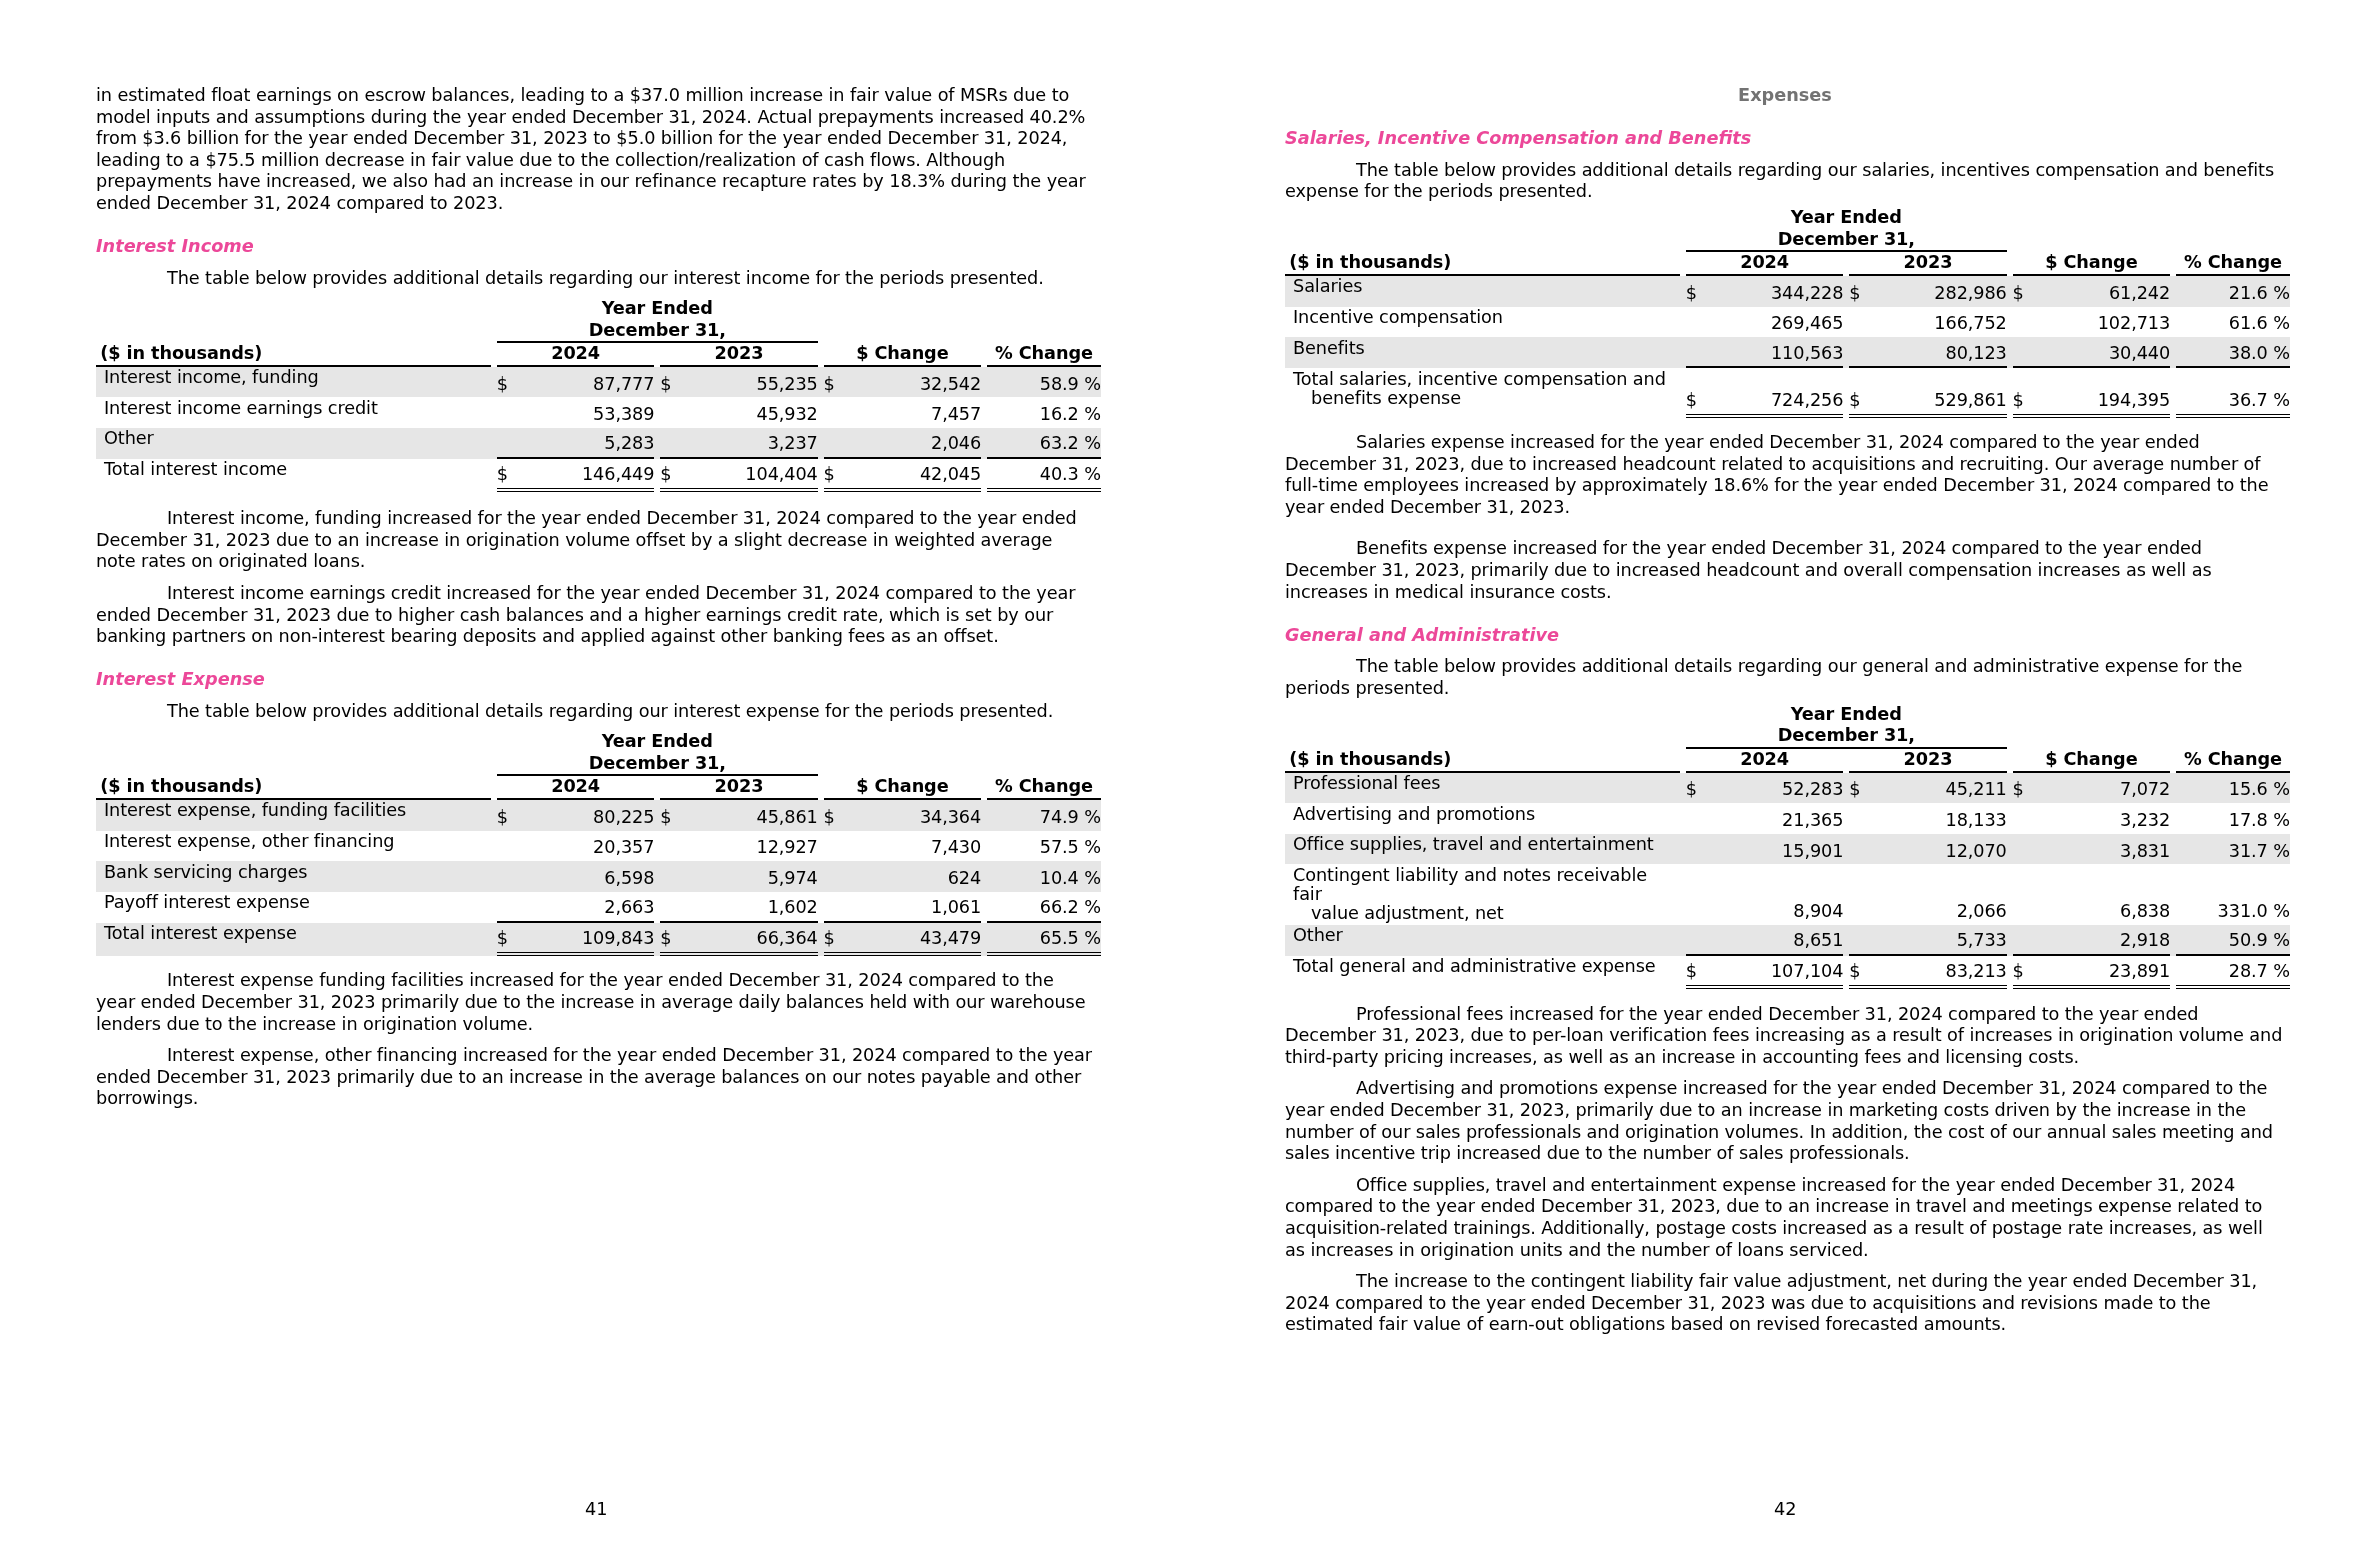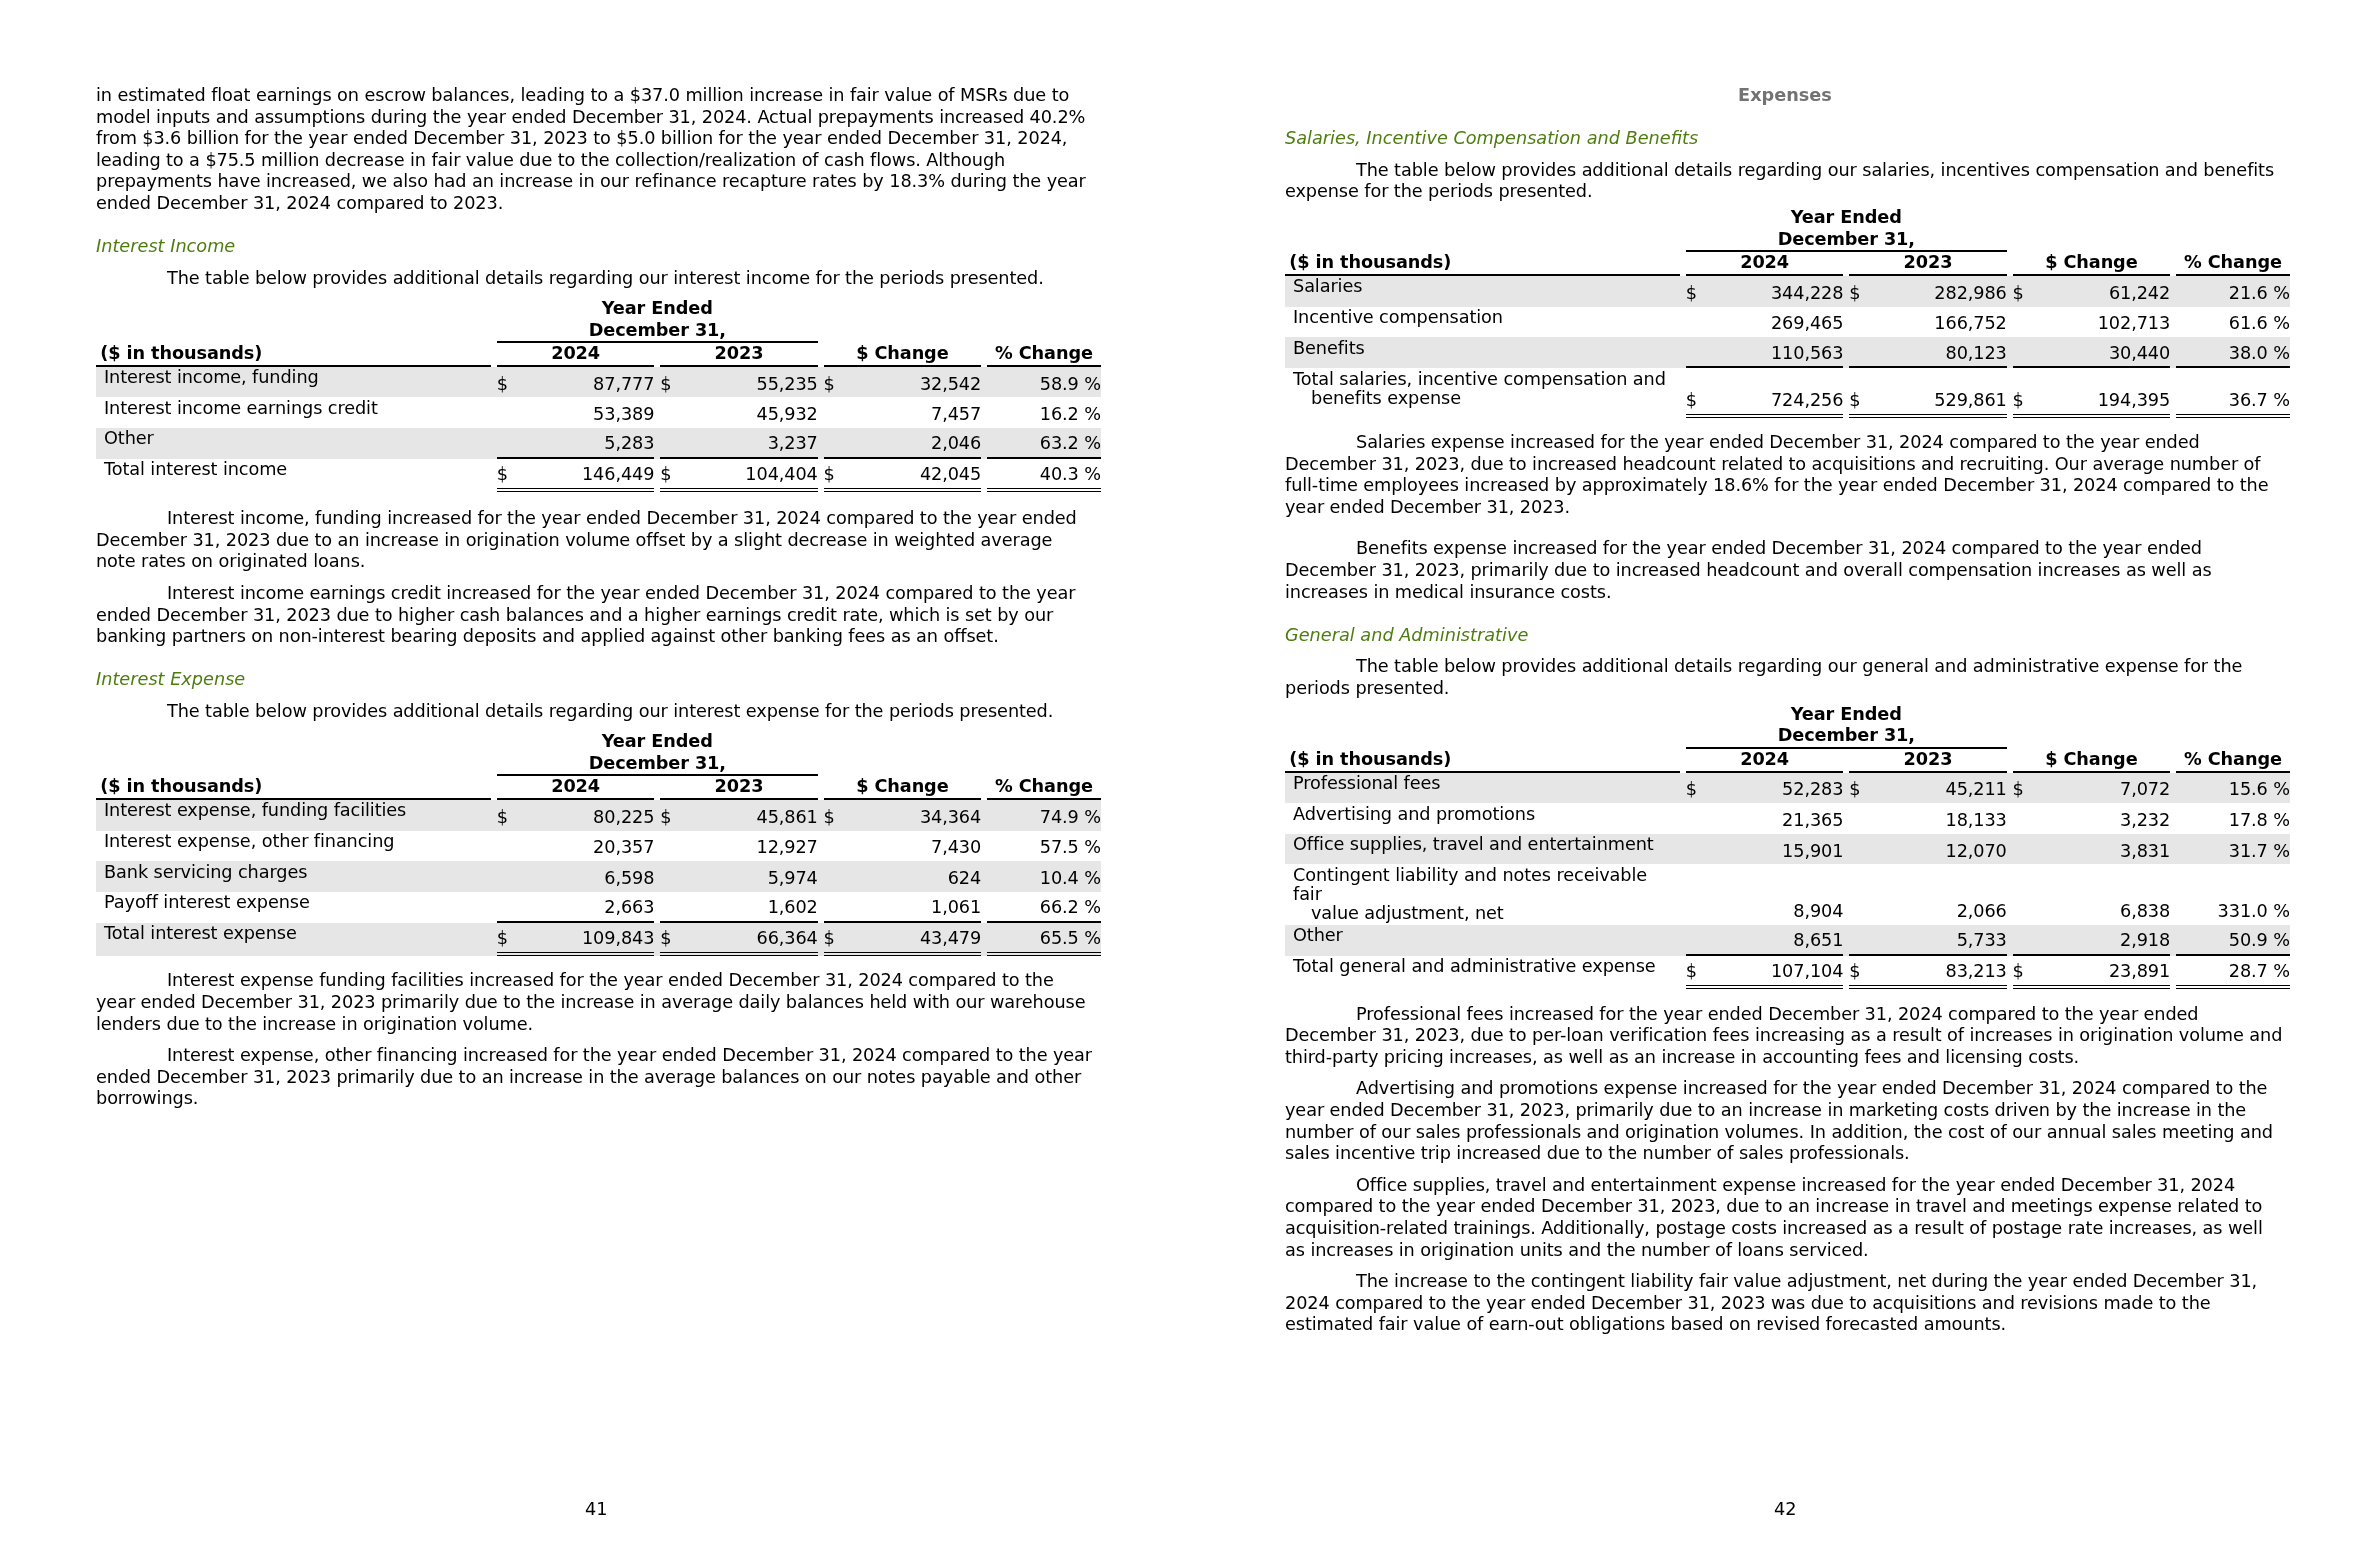--- a/index.html
+++ b/index.html
@@ -4,21 +4,21 @@
 <style>
   html, body { margin: 0; padding: 0; background: #ffffff; }
   body { width: 2377px; height: 1549px; position: relative; overflow: hidden;
          font-family: "DejaVu Sans", sans-serif; color: #000; }
   .page { position: absolute; top: 0; height: 1456px; }
   .page.left { left: 96px; width: 1000px; }
   .page.right { left: 1285px; width: 1000px; }
   p { margin: 0; font-size: 17.7px; line-height: 21.6px; letter-spacing: -0.1px; }
   p.indent { text-indent: 71px; }
   .gap-s { height: 10px; }
-  h3.section { margin: 0; font-size: 17.7px; line-height: 21.6px; font-weight: normal; font-style: italic; color: #4d7c0f; }
+  h3.section { margin: 0; font-size: 17.7px; line-height: 21.6px; font-weight: bold; font-style: italic; color: #ec4899; }
   h2.center { margin: 0; text-align: center; font-size: 17.7px; line-height: 21.6px; font-weight: bold; color: #737373; }
 
   table.fin { border-collapse: separate; border-spacing: 0; width: 1000px; font-size: 17.7px; table-layout: fixed; letter-spacing: -0.1px; }
   table.fin td, table.fin th { padding: 0; line-height: 21.6px; }
   .c-label { width: 395px; }
   .c-gap { width: 5.8px; }
   .c-cur { width: 21.6px; }
   .c-num { width: 136px; }
   .c-pct { width: 114px; }
   .hdr-top th { font-weight: bold; text-align: center; vertical-align: bottom; }

